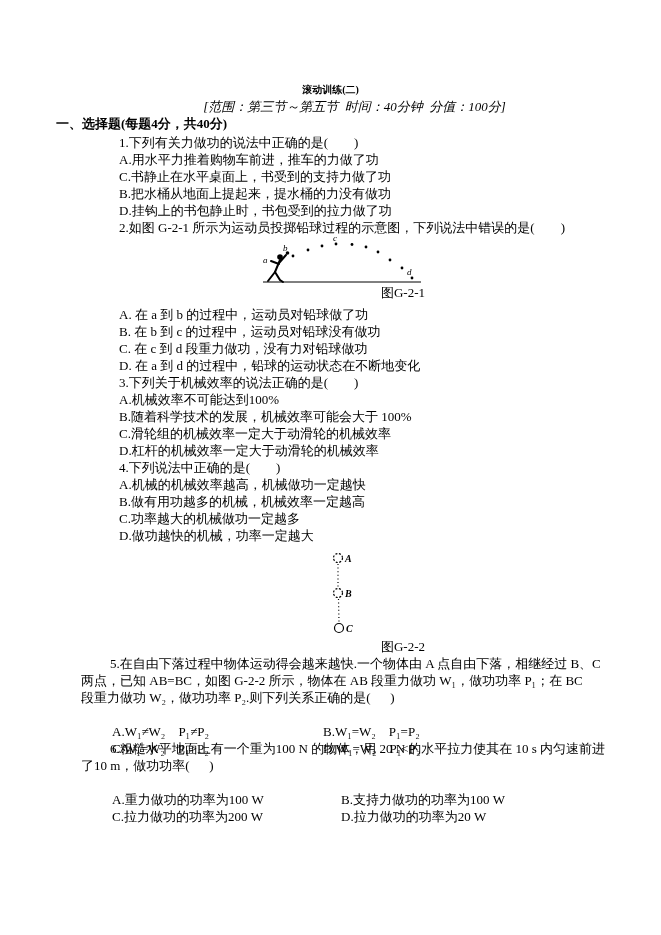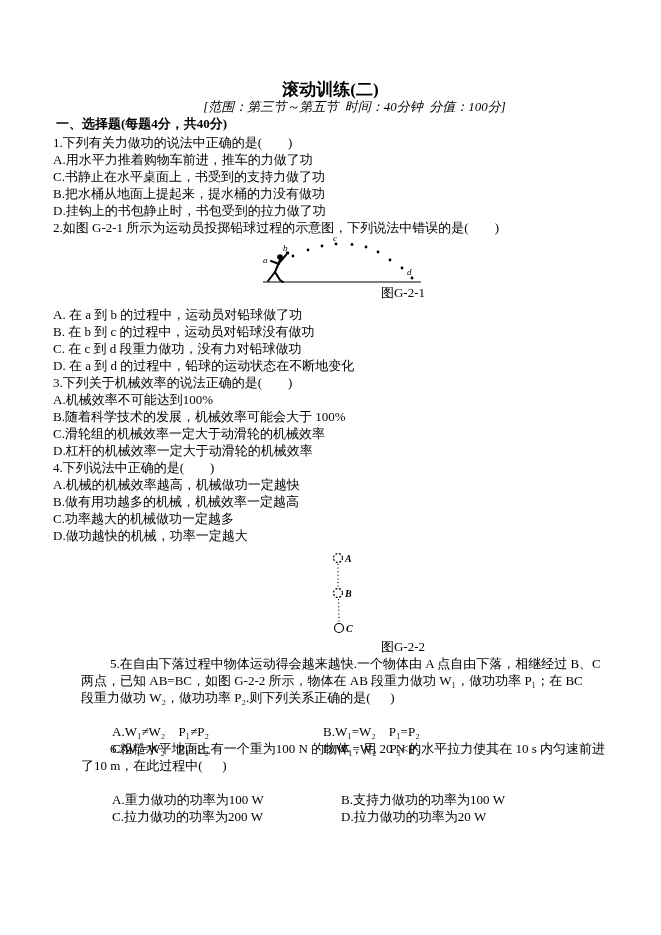--- a/index.html
+++ b/index.html
@@ -17,39 +17,39 @@
     color: #000000;
   }
   .line {
     line-height: 17px;
     height: 17px;
     white-space: pre;
   }
   .title {
     margin-top: 81px;
     text-align: center;
-    font-size: 17px;
+    font-size: 10px;
     font-weight: bold;
     line-height: 17px;
     white-space: pre;
   }
   .subtitle {
     text-align: center;
     font-style: italic;
     line-height: 17px;
     white-space: pre;
     padding-left: 48px;
   }
   .heading {
     margin-left: 56px;
     font-weight: bold;
     line-height: 17px;
     white-space: pre;
   }
-  .qblock { margin-left: 53px; }
+  .qblock { margin-left: 119px; }
   .q1blk  { margin-top: 2px; }
   .q2opts { margin-top: 5px; }
   .figwrap1 {
     margin-left: 255px;
     height: 48px;
   }
   .figwrap2 {
     margin-left: 320px;
     margin-top: 4px;
     height: 90px;
@@ -179,21 +179,21 @@
   </div>
   <div class="optrow">
     <span class="cellA w211">A.W₁≠W₂    P₁≠P₂</span><span>B.W₁=W₂    P₁=P₂</span>
   </div>
   <div class="optrow">
     <span class="cellA w211">C.W₁=W₂    P₁&gt;P₂</span><span>D.W₁=W₂    P₁&lt;P₂</span>
   </div>
 
   <div class="q56">
     <div class="line indent">6.粗糙水平地面上有一个重为100 N 的物体，用 20 N 的水平拉力使其在 10 s 内匀速前进</div>
-    <div class="line">了10 m，在此过程中(      )</div>
+    <div class="line">了10 m，做功功率(      )</div>
   </div>
   <div class="optrow">
     <span class="cellA w229">A.重力做功的功率为100 W</span><span>B.支持力做功的功率为100 W</span>
   </div>
   <div class="optrow">
     <span class="cellA w229">C.拉力做功的功率为200 W</span><span>D.拉力做功的功率为20 W</span>
   </div>
 
 </div>
 

